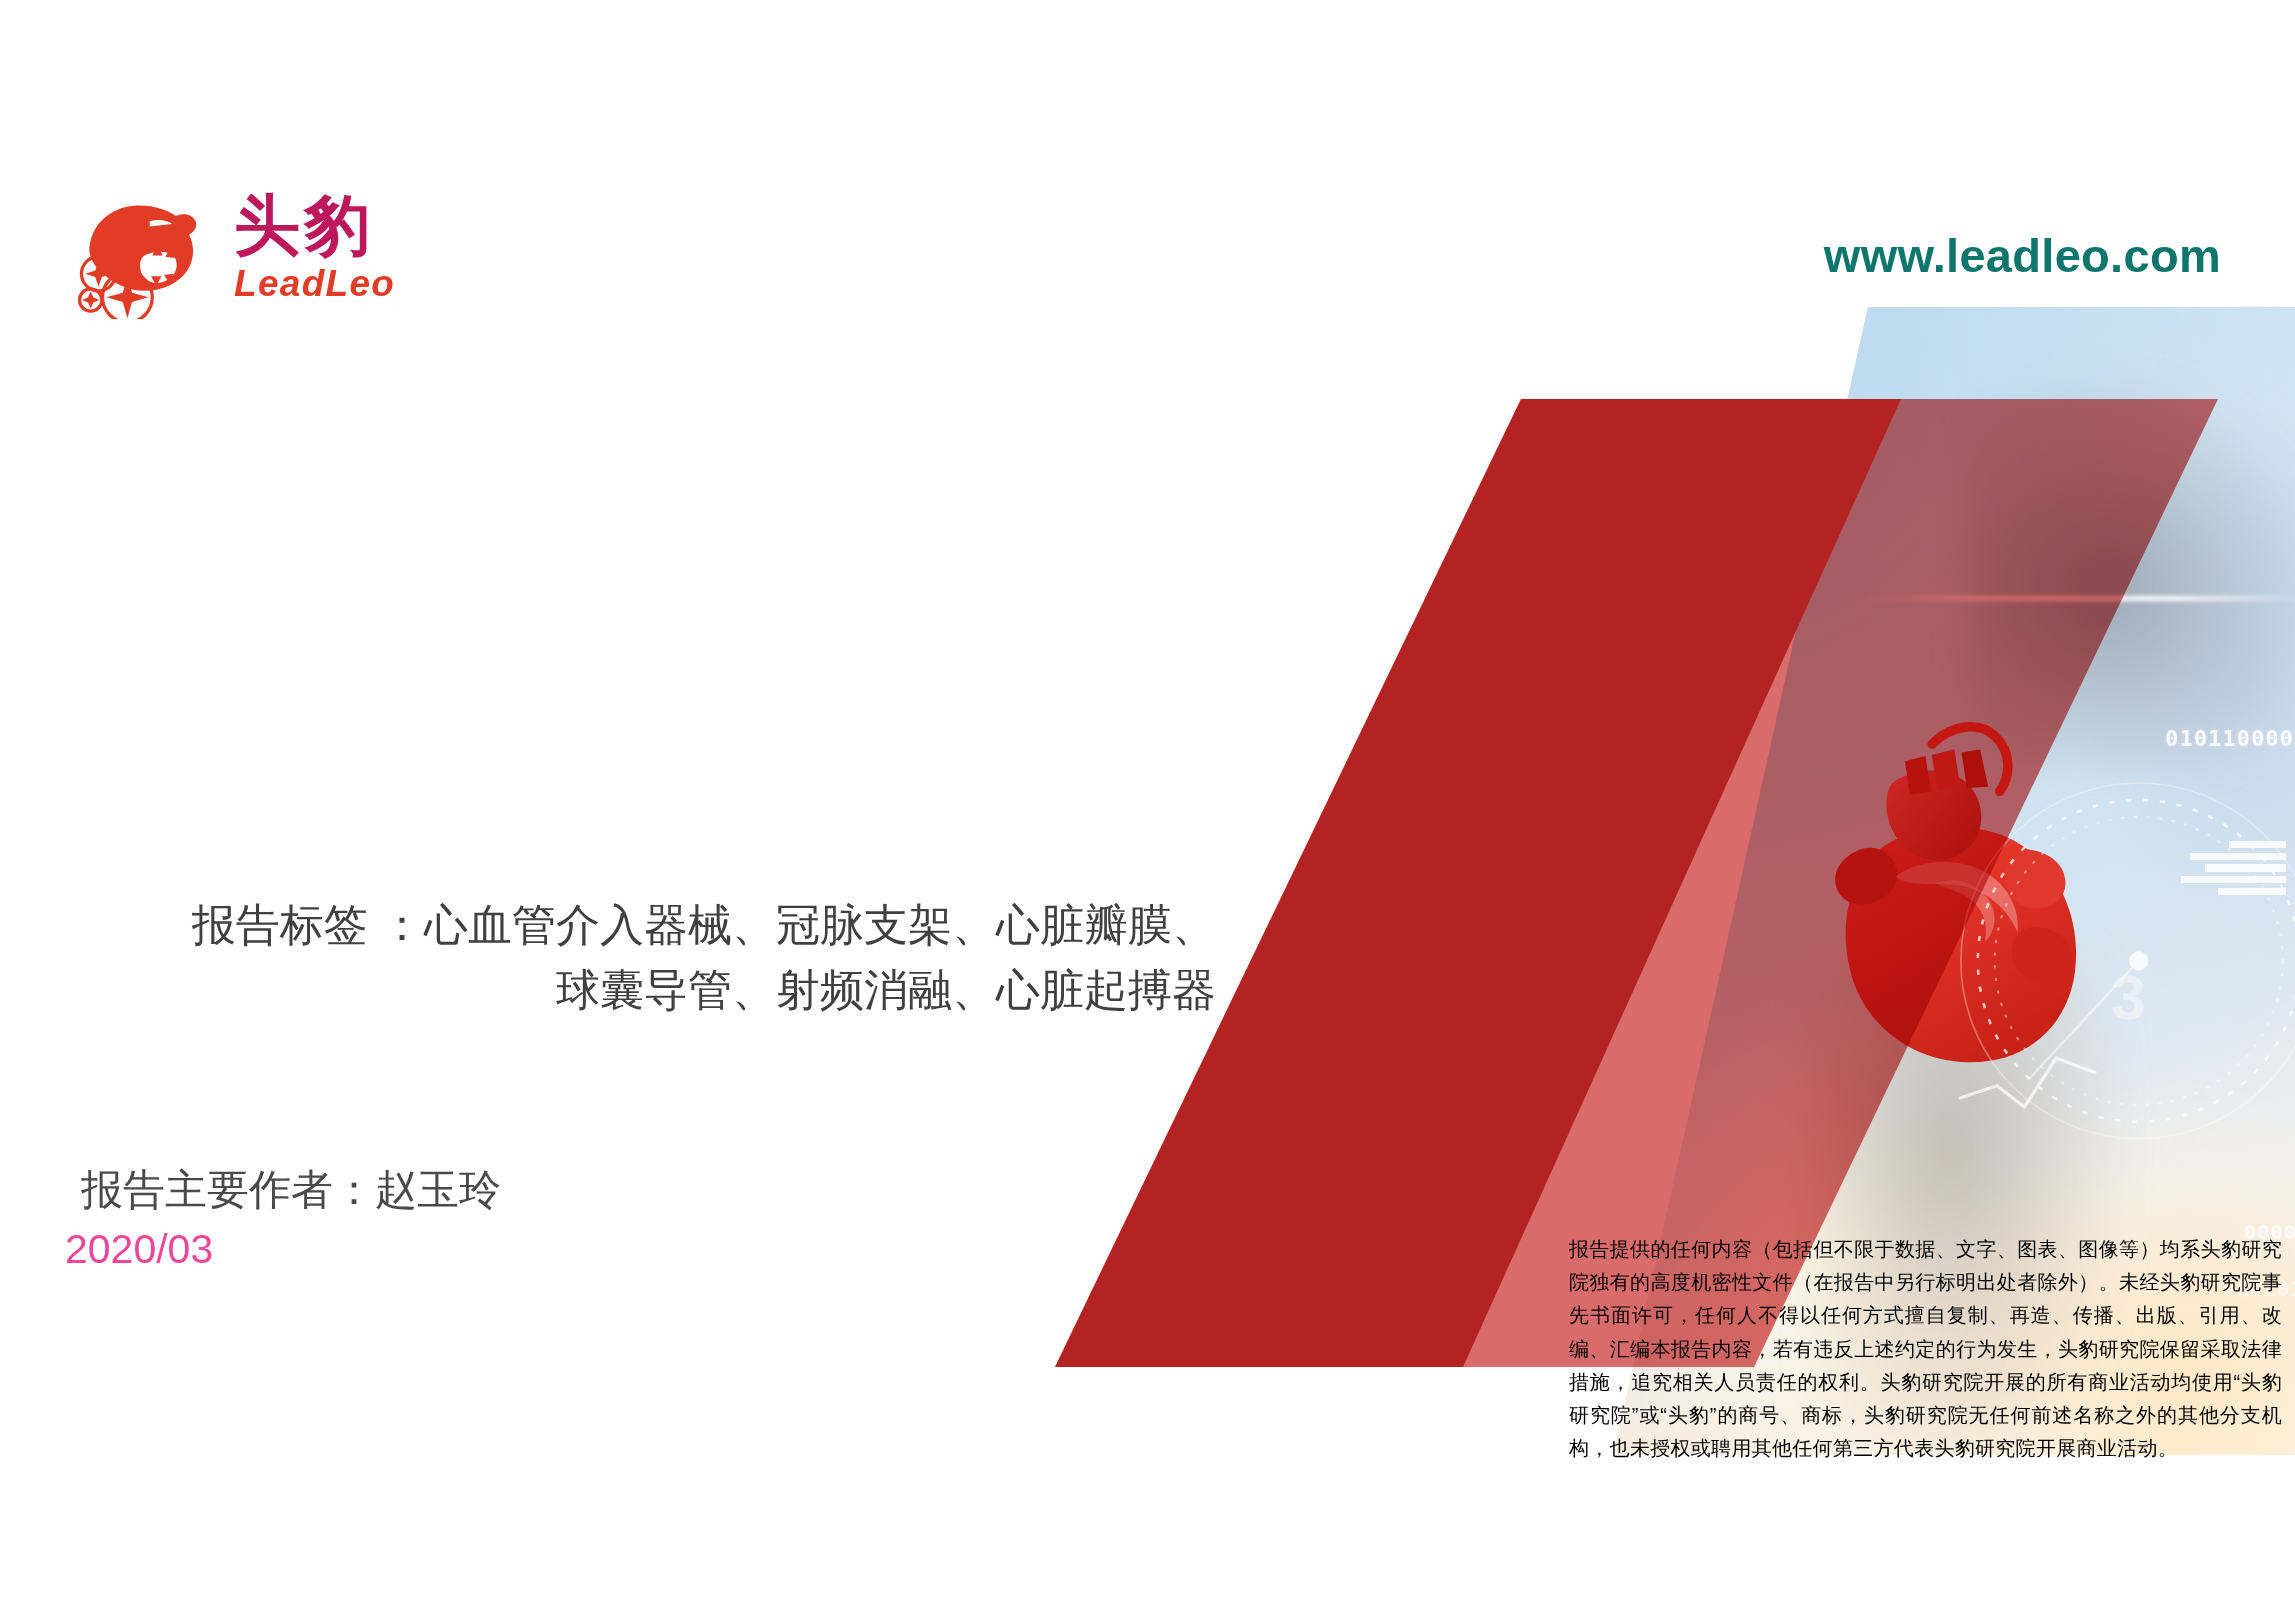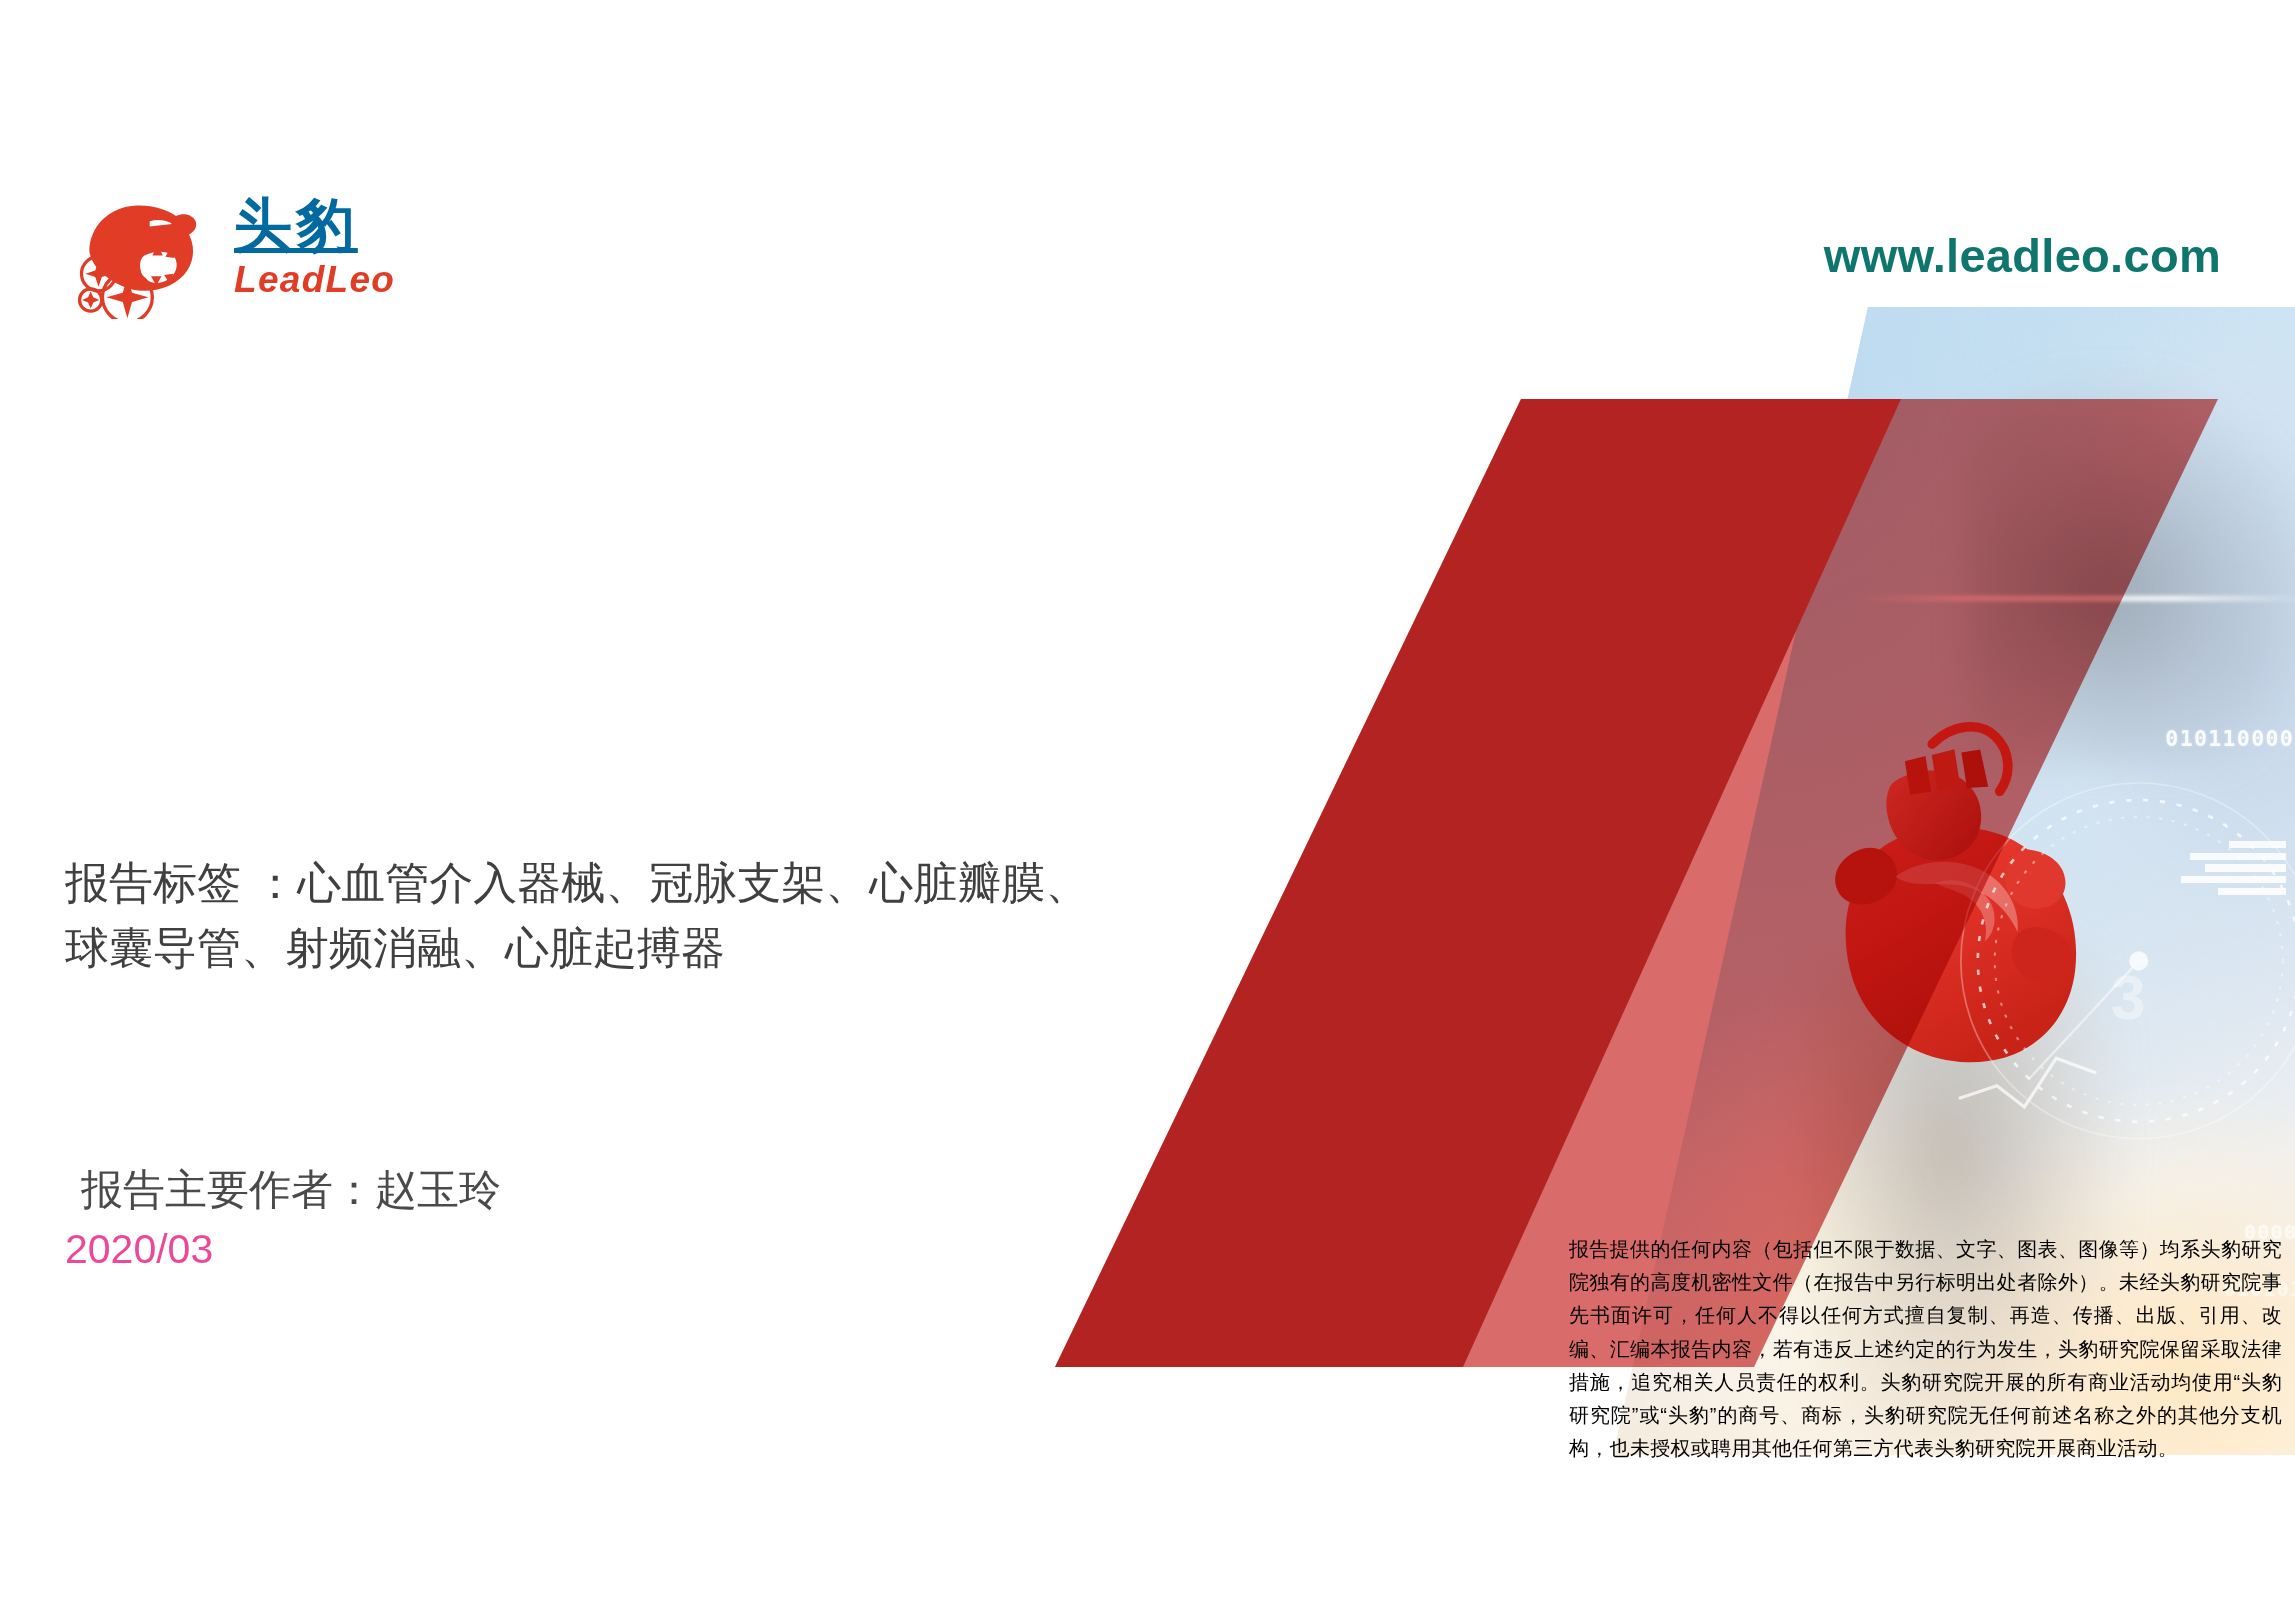--- a/index.html
+++ b/index.html
@@ -9,22 +9,22 @@
     font-family:"Liberation Sans","DejaVu Sans",sans-serif;
     overflow:hidden;
   }
   .page { position:relative; width:2295px; height:1623px; background:#fff; overflow:hidden; }
 
   
   .logo-block { position:absolute; left:71px; top:178px; display:flex; align-items:center; gap:22px; }
   .logo-mark  { width:141px; height:141px; position:relative; }
   .logo-mark svg { display:block; width:141px; height:141px; }
   .logo-word  { display:flex; flex-direction:column; align-items:flex-start; }
-  .logo-cn    { font-size:58px; font-weight:900; color:#0369a1; line-height:1.02; letter-spacing:3.9px;
-                font-family:"DejaVu Sans","Liberation Sans",sans-serif;text-decoration:underline; }
+  .logo-cn    { font-size:66px; font-weight:900; color:#be185d; line-height:1.02; letter-spacing:3.9px;
+                font-family:"DejaVu Sans","Liberation Sans",sans-serif; }
   .logo-en    { font-size:37px; font-weight:900; color:#E03C26; font-style:italic; letter-spacing:1.3px;
                 margin-top:4px; font-family:"Liberation Sans",sans-serif; }
 
   .site-url { position:absolute; right:74px; top:228px; font-size:47px; font-weight:700;
               color:#0f766e; letter-spacing:0.3px; white-space:nowrap; }
 
   
   .art { position:absolute; left:1021px; top:307px; width:1275px; height:1151px; }
 
   .photo {
@@ -105,21 +105,21 @@
     position:absolute; left:0px; top:92px; width:1197px; height:968px;
     background:#d35351;
     clip-path:polygon(500px 0px, 880px 0px, 442px 968px, 34px 968px);
   }
 
   
   .title-block { position:absolute; left:65px; top:517px; }
   .title-year  { font-size:71px; color:#404040; letter-spacing:0.7px; line-height:1.30; font-weight:400; }
   .title-main  { font-size:71px; color:#404040; letter-spacing:0.7px; line-height:1.30; font-weight:400; }
 
-  .tags-block { position:absolute; left:65px; top:850px; width:1151px; }
+  .tags-block { position:absolute; left:65px; top:892px; width:1151px;text-align:right; }
   .tags-line  { font-size:44px; color:#404040; line-height:1.48; font-weight:400; }
 
   .author-block { position:absolute; left:65px; top:1161px; }
   .author-name  { font-size:42px; color:#4a4a4a; line-height:1.40; font-weight:400;margin-left:16px; }
   .author-date  { font-size:41px; color:#ec4899; line-height:1.42; font-weight:400; }
 
   
   .disclaimer {
     position:absolute; left:1569px; top:1233px; width:713px;
     font-size:20px; line-height:1.66; color:#000000; font-weight:400;

